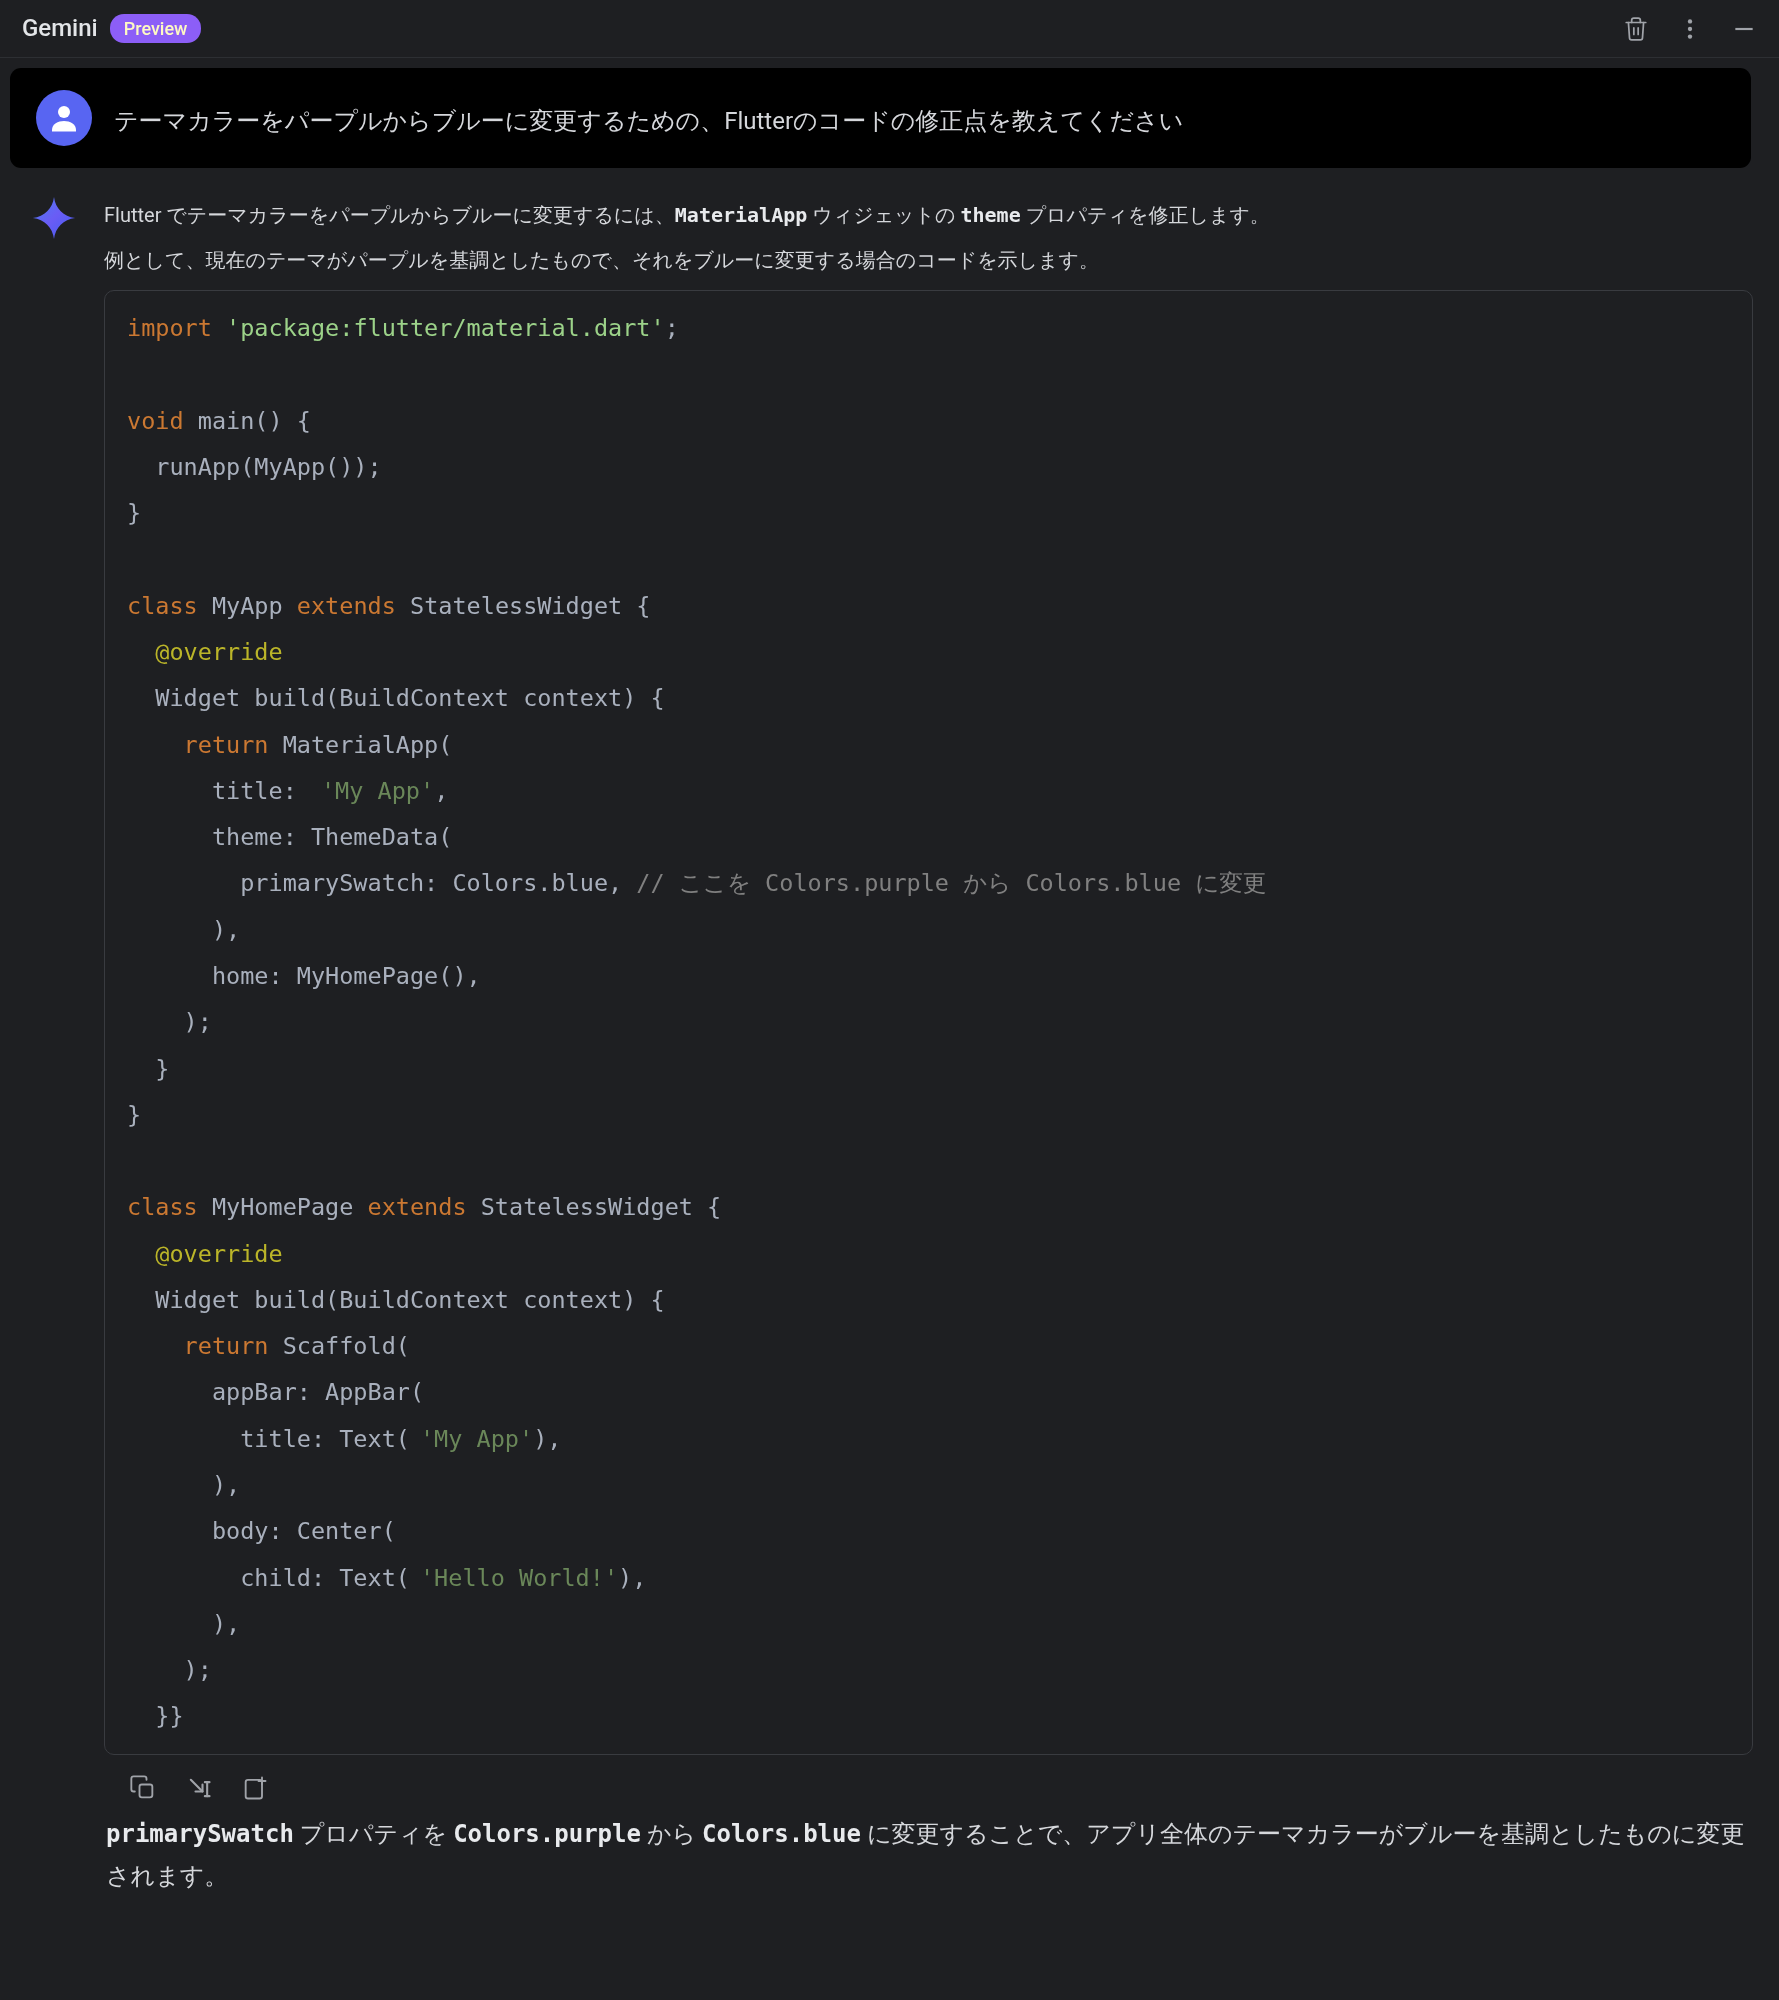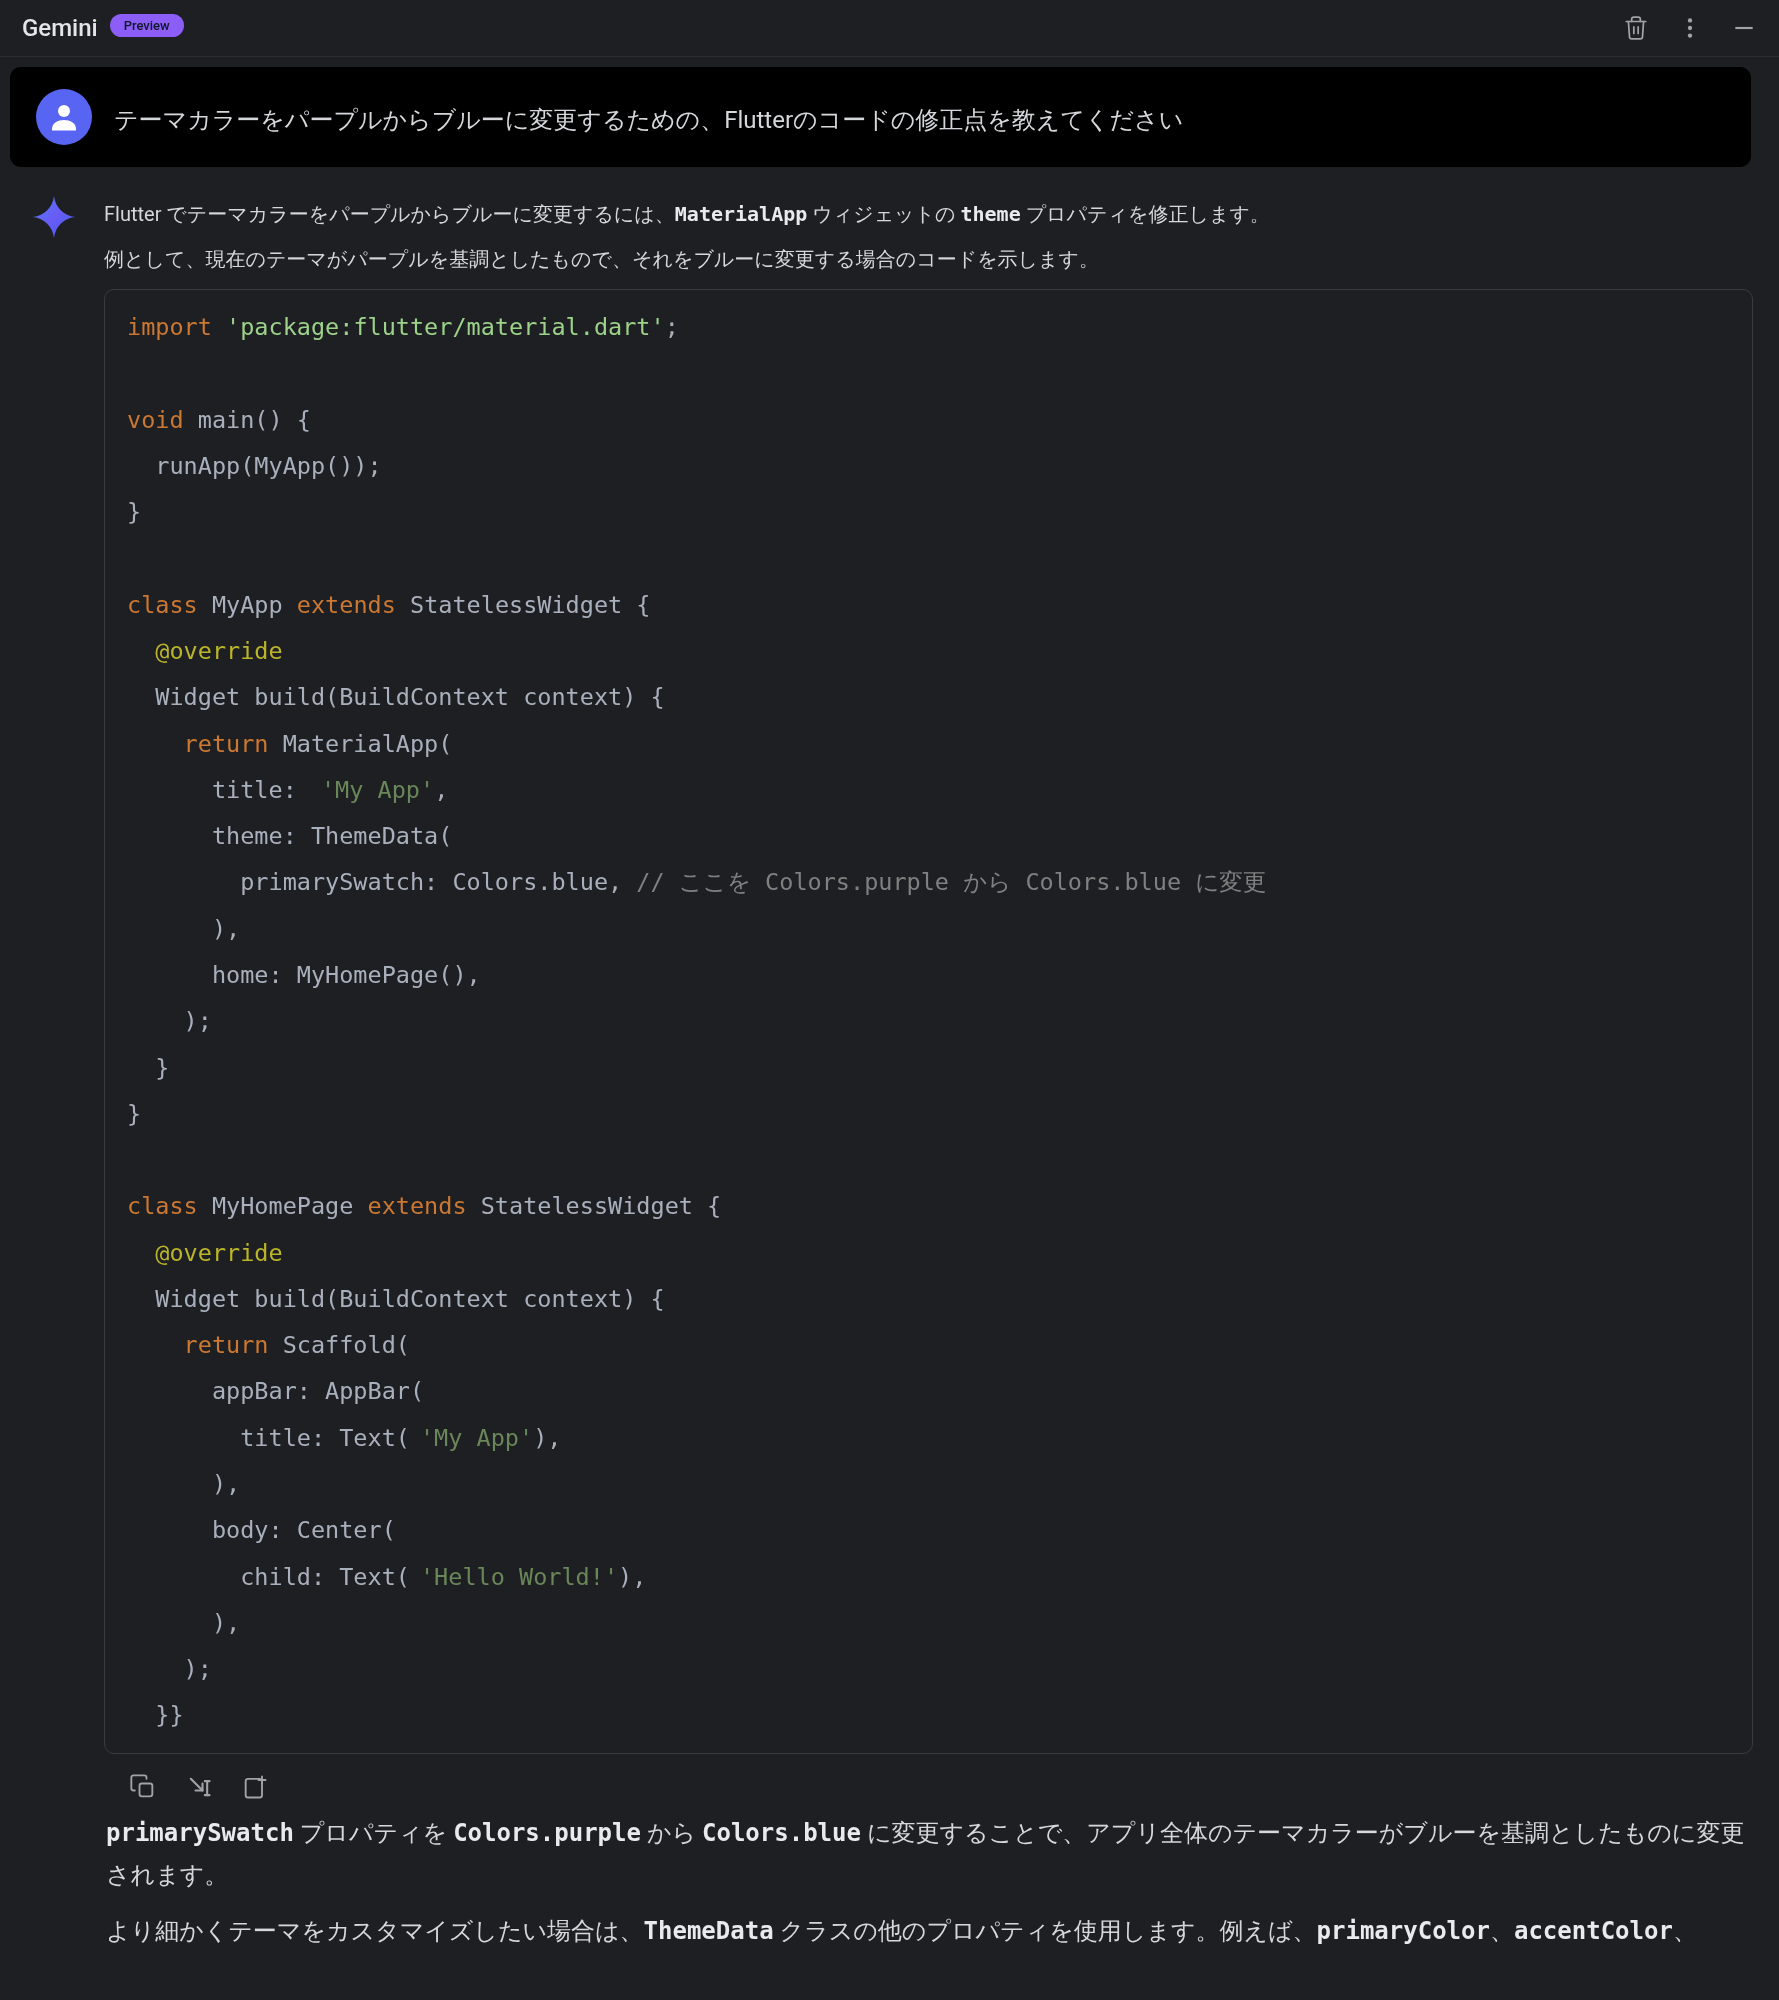--- a/index.html
+++ b/index.html
@@ -27,24 +27,24 @@
       align-items: flex-start;
       gap: 12px;
     }
     .header-title {
       color: #e3e5e8;
       font-size: 24px;
       font-weight: 500;
     }
     .preview-badge {
       background: #8c5ef7;
-      color: #0f172a;
+      color: #fef9c3;
       padding: 4px 14px;
       border-radius: 14px;
-      font-size: 13px;
+      font-size: 18px;
       font-weight: 500;
     }
     .header-right {
       display: flex;
       align-items: center;
       gap: 28px;
     }
     .header-icon {
       width: 26px;
       height: 26px;
@@ -255,18 +255,15 @@
             <rect x="4" y="5" width="14" height="16" rx="2"></rect>
             <line x1="18" y1="3" x2="18" y2="9"></line>
             <line x1="15" y1="6" x2="21" y2="6"></line>
           </svg>
       </span>
     </div>
 
     <p class="follow-text">
       <span class="code-bold">primarySwatch</span><span> プロパティを </span><span class="code-bold">Colors.purple</span><span> から </span><span class="code-bold">Colors.blue</span><span> に変更することで、アプリ全体のテーマカラーがブルーを基調としたものに変更されます。</span>
     </p>
-    <p class="follow-text" style="margin-top:14px;">
-      <span>より細かくテーマをカスタマイズしたい場合は、</span><span class="code-bold">ThemeData</span><span> クラスの他のプロパティを使用します。例えば、</span><span class="code-bold">primaryColor</span><span>、</span><span class="code-bold">accentColor</span><span>、</span>
-    </p>
 
   </div>
 </div>
 
 </body></html>

